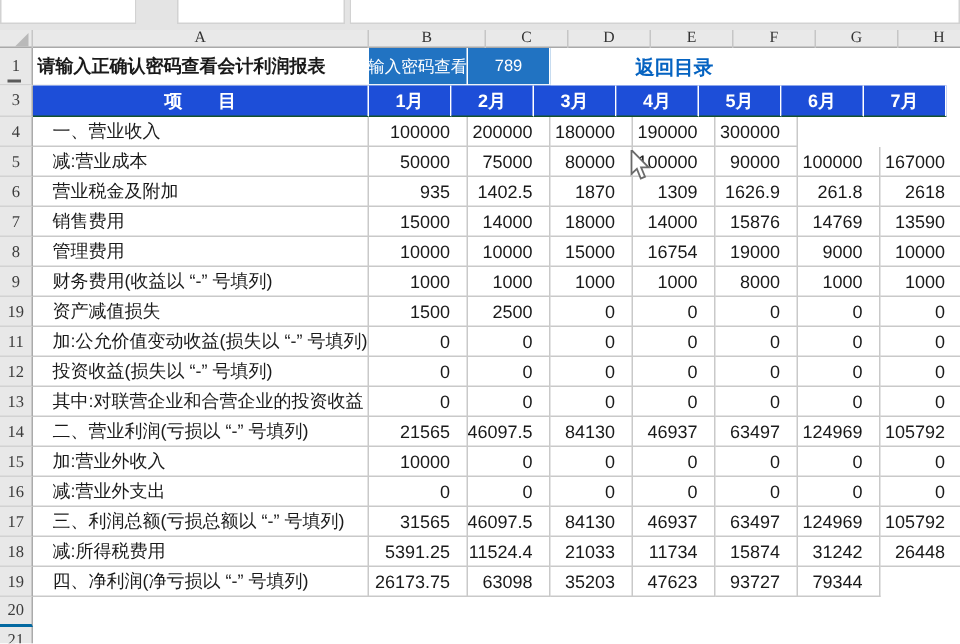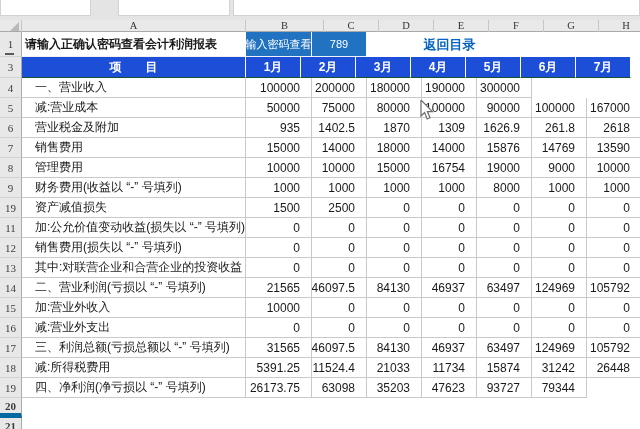--- a/index.html
+++ b/index.html
@@ -44,21 +44,21 @@
   .backlink{position:absolute;left:0;top:0;width:165px;height:100%;display:flex;
     align-items:center;justify-content:center;color:#0563c1;font-weight:bold;font-size:13px;
     }
   
   .hdr{background:#1d4ed8;color:#fff;font-weight:bold;font-size:12px;justify-content:center;
     border-right:1px solid #fff;border-bottom:1px solid #14532d;}
   
   .dcell{border-right:1px solid #c9c9c9;border-bottom:1px solid #c9c9c9;font-size:12px;}
   .lbl{padding-left:13px;font-size:12px;}
   .num{justify-content:flex-end;padding-right:11px;}
-  .empty-row .gut{border-bottom:5px solid #0369a1;font-weight:bold;}
+  .empty-row .gut{border-bottom:2px solid #0369a1;}
   
   .cursor{position:absolute;left:420px;top:100px;pointer-events:none;}
 </style>
 </head>
 <body>
 
 <div class="screen">
 
   <div class="topbar">
     <div class="tb-box tb-name"></div>
@@ -188,21 +188,21 @@
         <div class="cell h20 dcell num c-b">0</div>
         <div class="cell h20 dcell num c-n">0</div>
         <div class="cell h20 dcell num c-n">0</div>
         <div class="cell h20 dcell num c-n">0</div>
         <div class="cell h20 dcell num c-n">0</div>
         <div class="cell h20 dcell num c-n">0</div>
         <div class="cell h20 dcell num c-n">0</div>
       </div>
       <div class="srow">
         <div class="gut h20">12</div>
-        <div class="cell c-a h20 dcell lbl">销售费用(损失以 “-” 号填列)</div>
+        <div class="cell c-a h20 dcell lbl">投资收益(损失以 “-” 号填列)</div>
         <div class="cell h20 dcell num c-b">0</div>
         <div class="cell h20 dcell num c-n">0</div>
         <div class="cell h20 dcell num c-n">0</div>
         <div class="cell h20 dcell num c-n">0</div>
         <div class="cell h20 dcell num c-n">0</div>
         <div class="cell h20 dcell num c-n">0</div>
         <div class="cell h20 dcell num c-n">0</div>
       </div>
       <div class="srow">
         <div class="gut h20">13</div>

